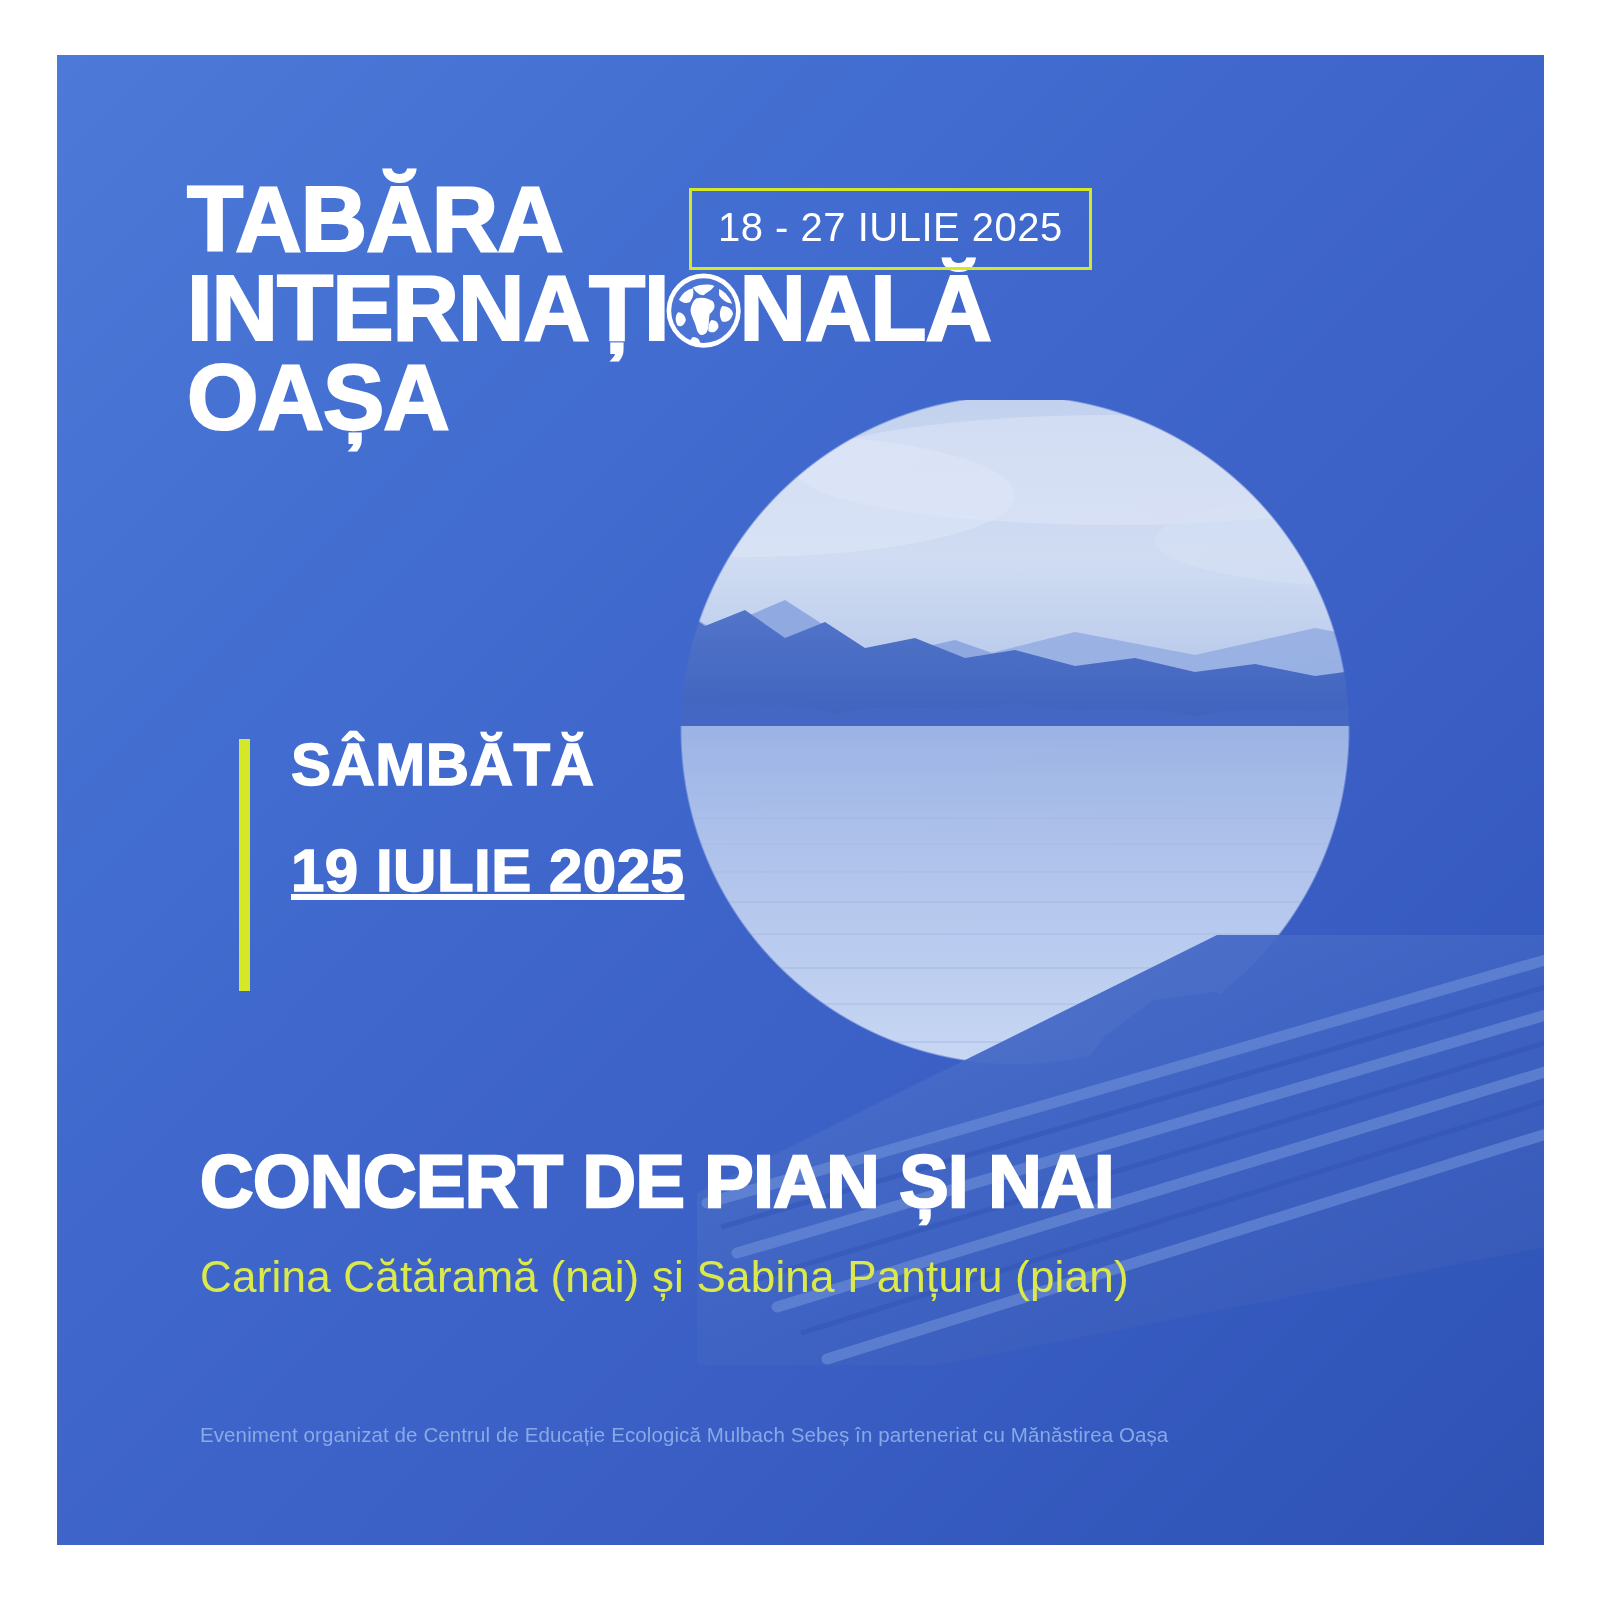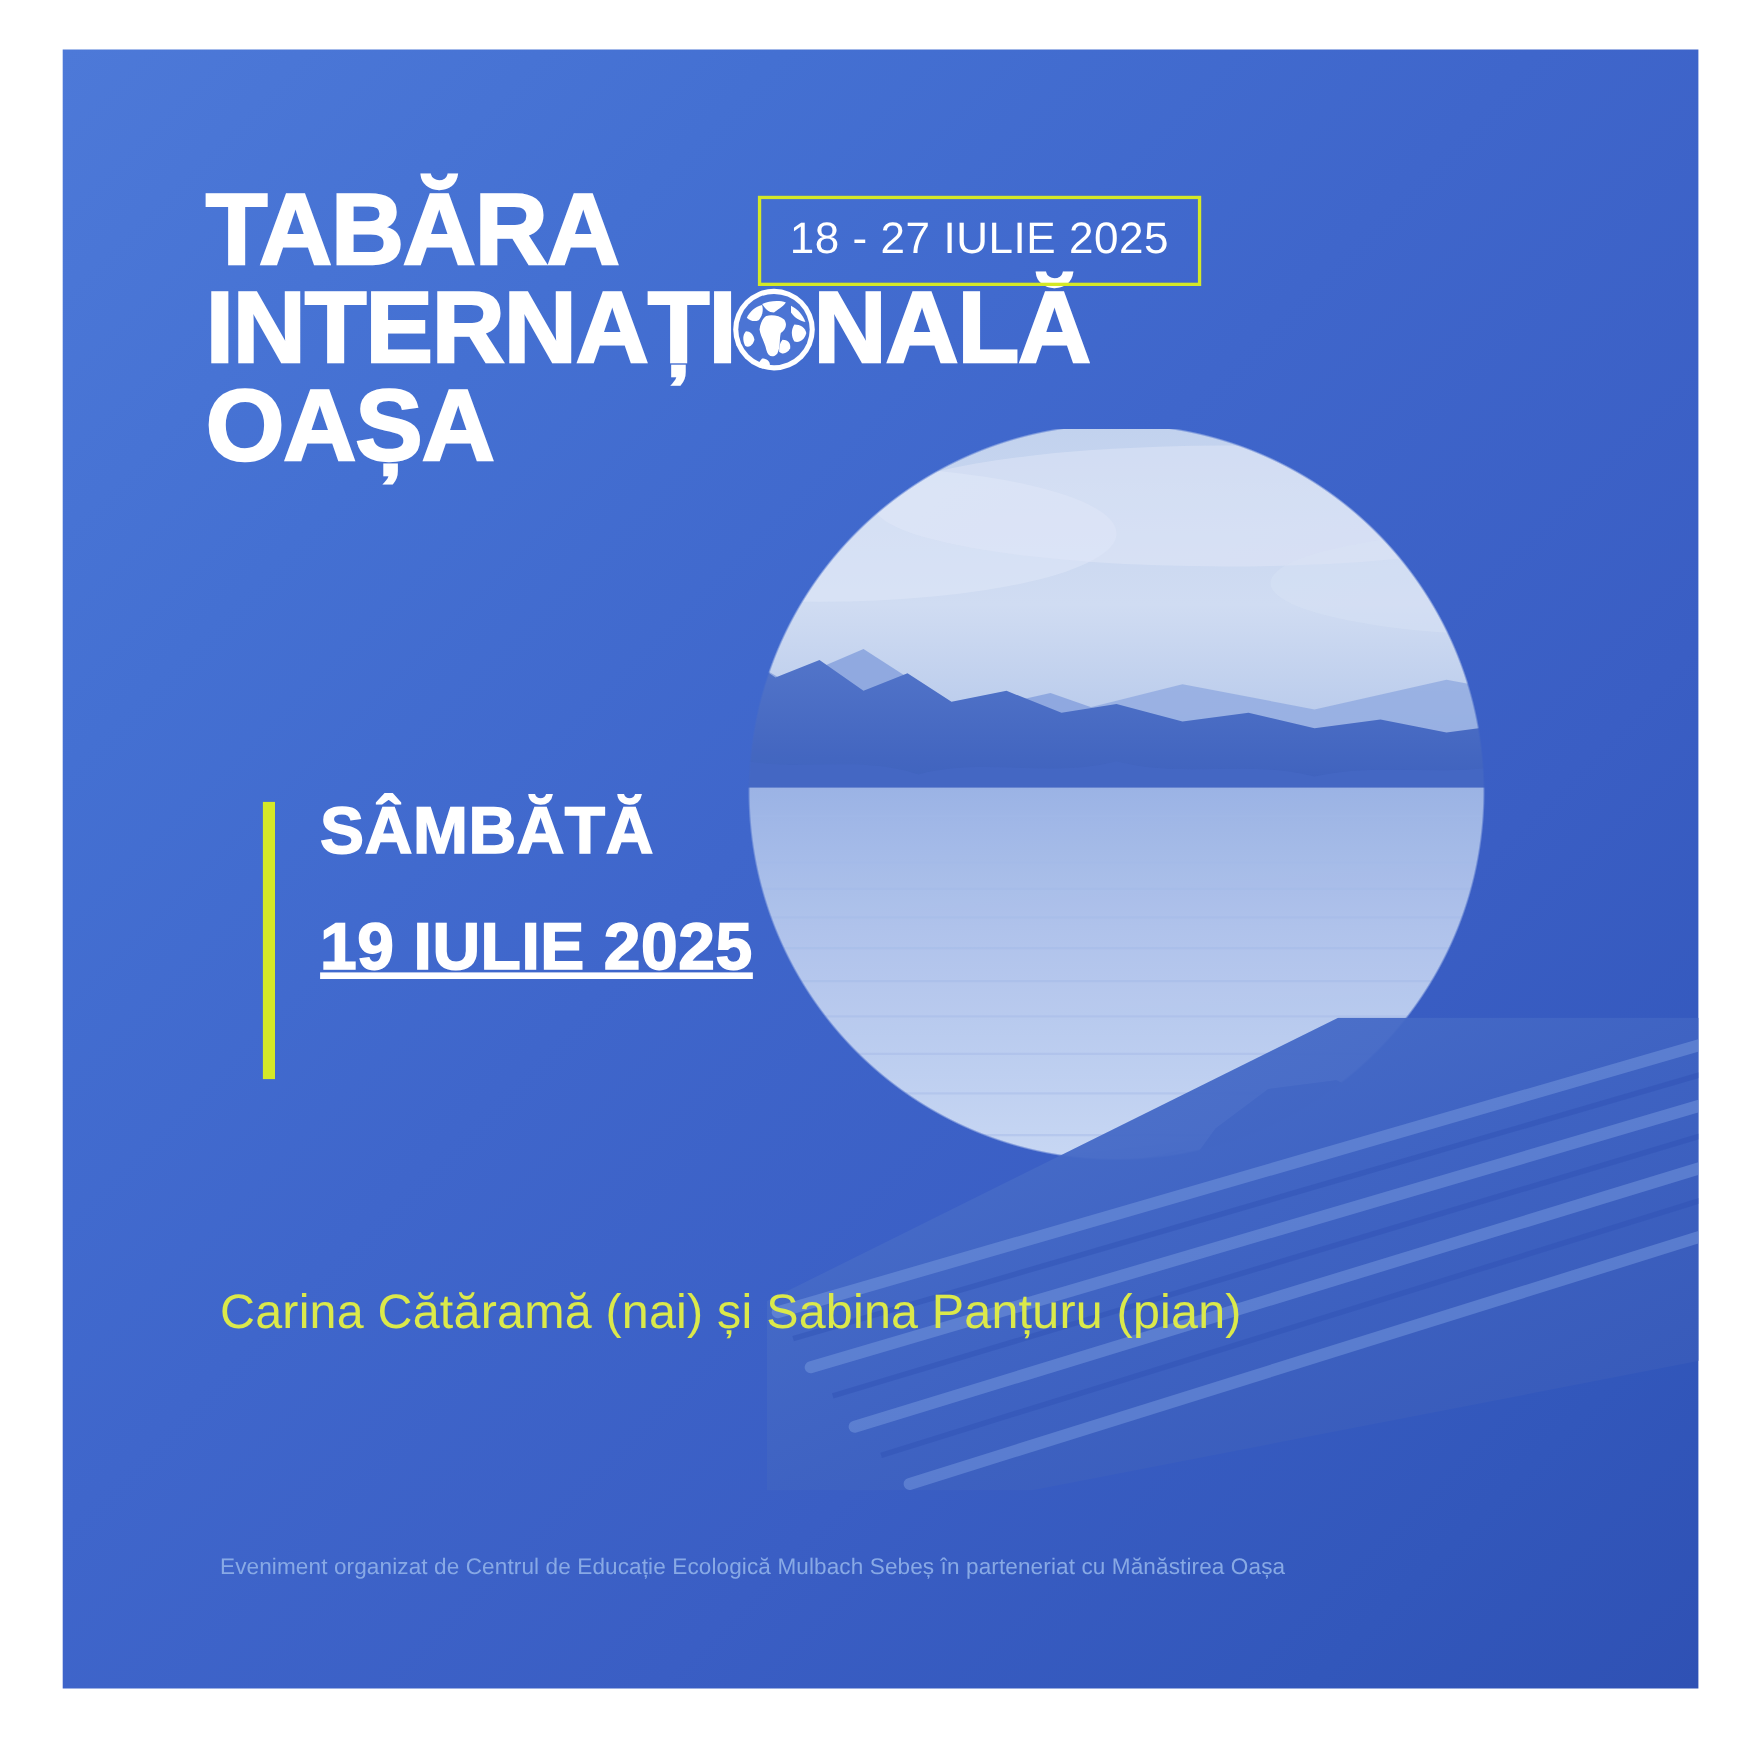--- a/index.html
+++ b/index.html
@@ -2,21 +2,21 @@
 <html><head>
 <meta charset="utf-8">
 <style>
   html,body{margin:0;padding:0;background:#ffffff;}
   body{width:1600px;height:1600px;overflow:hidden;font-family:"Liberation Sans",sans-serif;}
 
   .poster-frame{
     position:absolute;left:0;top:0;width:1600px;height:1600px;background:#ffffff;
   }
   .poster{
-    position:absolute;left:57px;top:45px;width:1487px;height:1490px;
+    position:absolute;left:57px;top:55px;width:1487px;height:1490px;
     background:linear-gradient(135deg,#4d79d8 0%,#4470d2 22%,#3f66cb 45%,#3a5ec4 68%,#3257bb 88%,#2f51b4 100%);
     overflow:hidden;
   }
 
   
   .photo-wrap{
     position:absolute;left:258px;top:345px;width:1240px;height:800px;
     -webkit-mask-image:radial-gradient(circle 335px at 700px 330px, #000 99.4%, transparent 100%);
     mask-image:radial-gradient(circle 335px at 700px 330px, #000 99.4%, transparent 100%);
     opacity:.97;
@@ -322,19 +322,20 @@
       <span>18 - 27 IULIE</span><span>&nbsp;</span><span class="yr">2025</span>
     </div>
 
     <div class="when">
       <span class="bar"></span>
       <div class="day">SÂMBĂTĂ</div>
       <div class="date">19 IULIE 2025</div>
     </div>
 
     <div class="concert">
+      <div class="title">CONCERT DE PIAN ȘI NAI</div>
       <div class="performers">Carina Cătăramă (nai) și Sabina Panțuru (pian)</div>
     </div>
 
     <div class="footer">Eveniment organizat de Centrul de Educație Ecologică Mulbach Sebeș în parteneriat cu Mănăstirea Oașa</div>
 
   </div>
 </div>
 
 </body></html>

